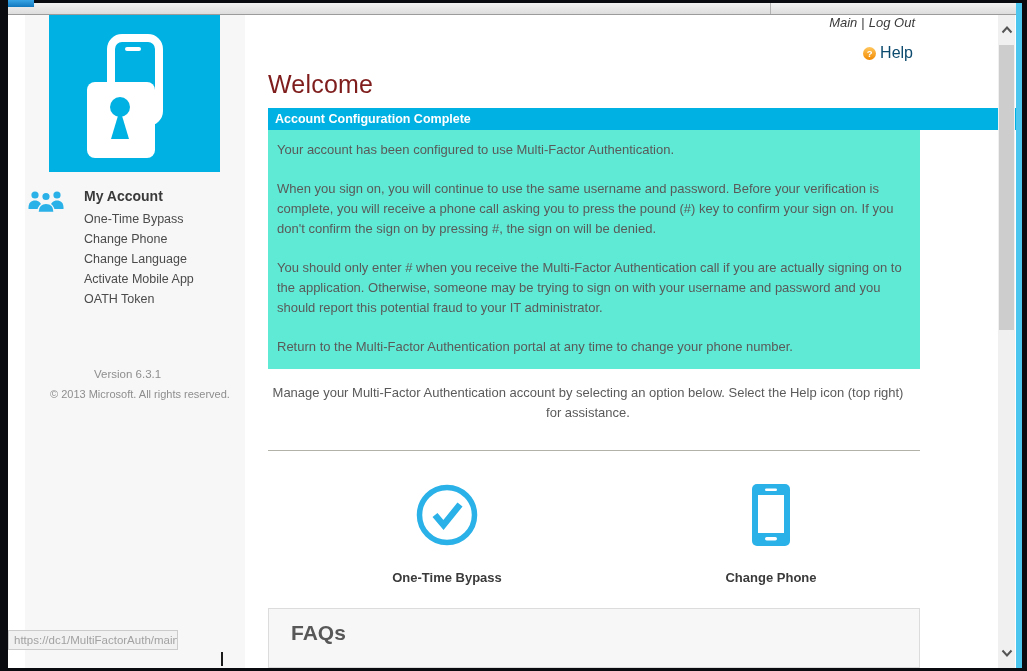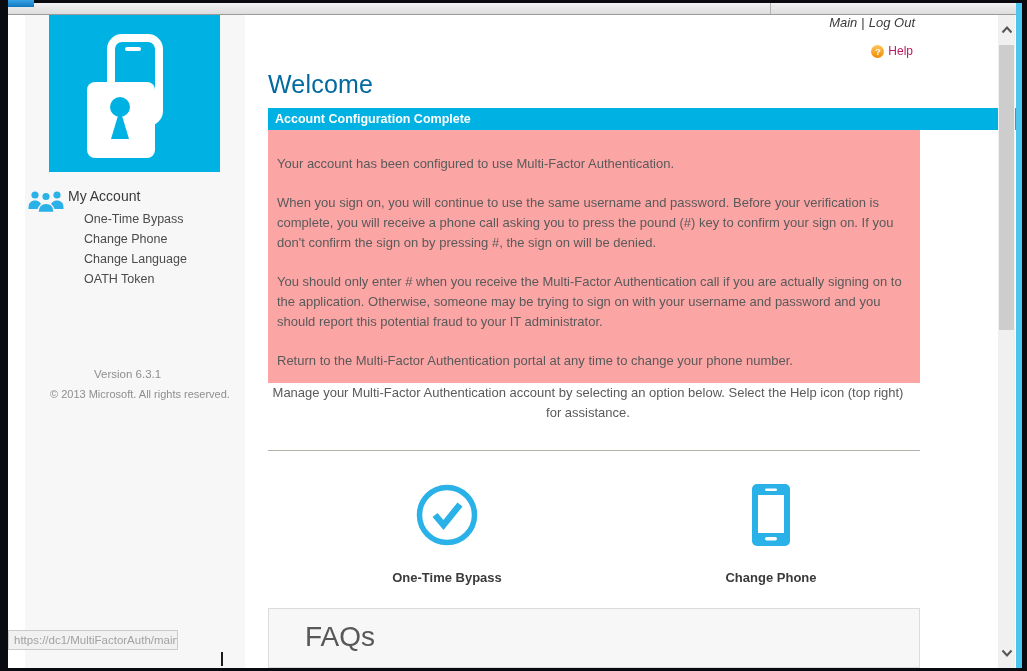--- a/index.html
+++ b/index.html
@@ -20,56 +20,56 @@
   .cyan-edge{position:absolute;left:1016px;top:3px;width:6px;height:665px;background:#4cc6ef;}
 
   
   .app{position:absolute;left:8px;top:15px;width:1008px;height:653px;background:#ffffff;overflow:hidden;}
 
   
   .sidebar-bg{position:absolute;left:17px;top:0;width:220px;height:653px;background:#f7f7f7;}
   .logo{position:absolute;left:41px;top:0;width:171px;height:157px;background:#00b2e3;}
   .logo svg{position:absolute;left:0;top:0;}
   .people-icon{position:absolute;left:19px;top:174px;width:38px;height:26px;}
-  .account-title{position:absolute;left:60px;top:173px;font-size:14px;font-weight:normal;color:#3a3a3a;cursor:pointer;}
+  .account-title{position:absolute;left:76px;top:173px;font-size:14px;font-weight:bold;color:#3a3a3a;cursor:pointer;}
   .menu{position:absolute;left:76px;top:194px;}
   .menu-item{font-size:12.5px;color:#4b4b4b;line-height:20px;white-space:nowrap;cursor:pointer;}
   .version{position:absolute;left:42px;top:353px;font-size:11.5px;color:#8e8e8e;margin-left:44px;}
   .copyright{position:absolute;left:42px;top:373px;font-size:11px;color:#8e8e8e;white-space:nowrap;}
 
   
   .topnav{position:absolute;top:0;right:101px;font-size:13px;color:#3a3a3a;white-space:nowrap;}
   .topnav .navlink{cursor:pointer;font-style:italic;}
   .topnav .sep{margin:0 4px;color:#3a3a3a;}
   .help{position:absolute;top:29px;right:103px;display:flex;align-items:center;gap:4px;cursor:pointer;}
   .help-badge{width:13px;height:13px;border-radius:50%;background:linear-gradient(#ffc65c,#f28a00);
     color:#fff;font-size:9.5px;font-weight:bold;text-align:center;line-height:13px;display:inline-block;}
-  .help-label{color:#be185d;font-size:12px;}
+  .help-label{color:#0c4a6e;font-size:16px;}
 
   
   .content{position:absolute;left:260px;top:0;width:652px;}
-  .page-title{position:absolute;top:55px;left:0;font-size:25px;font-weight:300;color:#0369a1;letter-spacing:0.2px;}
+  .page-title{position:absolute;top:55px;left:0;font-size:25px;font-weight:300;color:#7f1d1d;letter-spacing:0.2px;}
   .banner{position:absolute;top:93px;left:0;width:780px;height:22px;background:#00b2e3;
     color:#ffffff;font-size:12.5px;font-weight:bold;line-height:22px;box-sizing:border-box;padding-left:7px;}
-  .infobox{position:absolute;top:115px;left:0;width:652px;background:#fca5a5;
-    box-sizing:border-box;padding:24px 16px 12px 9px;}
+  .infobox{position:absolute;top:115px;left:0;width:652px;background:#5eead4;
+    box-sizing:border-box;padding:10px 16px 12px 9px;}
   .infobox p{margin:0 0 19px 0;font-size:13px;line-height:20px;color:#5a5a5a;}
   .infobox p:last-child{margin-bottom:0;}
   .manage-text{position:absolute;top:368px;left:0;width:640px;font-size:13px;line-height:20px;color:#5a5a5a;text-align:center;}
   .divider{position:absolute;top:435px;left:0;width:652px;height:1px;background:#b2b2a8;}
 
   .option{position:absolute;top:468px;width:180px;text-align:center;cursor:pointer;}
   .option-bypass{left:89px;}
   .option-phone{left:413px;}
   .option-icon{display:inline-block;height:64px;}
   .option-label{margin-top:19px;font-size:13px;font-weight:bold;color:#3a3a3a;}
 
   .faqbox{position:absolute;top:593px;left:0;width:652px;height:60px;background:#f7f7f7;
     border:1px solid #dcdcdc;box-sizing:border-box;}
-  .faq-title{margin:12px 0 0 36px;font-size:28px;font-weight:400;color:#585858;}
+  .faq-title{margin:12px 0 0 22px;font-size:21px;font-weight:700;color:#585858;}
 
   
   .status-tooltip{position:absolute;left:0;top:615px;width:170px;height:20px;background:#f1f1f1;
     border:1px solid #cbcbcb;box-sizing:border-box;font-size:11.5px;color:#a2a2a2;
     line-height:18px;padding-left:5px;white-space:nowrap;overflow:hidden;}
   .cursor-mark{position:absolute;left:213px;top:637px;width:2px;height:14px;background:#1c1c1c;}
 
   
   .scrollbar{position:absolute;left:990px;top:0;width:17px;height:653px;background:#f0f0f0;}
   .sb-up{position:absolute;left:0;top:5px;width:17px;height:20px;display:flex;align-items:center;justify-content:center;cursor:pointer;}
@@ -112,20 +112,21 @@
         </g>
       </svg>
     </span>
 
     <div class="account-title">My Account</div>
 
     <div class="menu">
       <div class="menu-item">One-Time Bypass</div>
       <div class="menu-item">Change Phone</div>
       <div class="menu-item">Change Language</div>
+      <div class="menu-item">Activate Mobile App</div>
       <div class="menu-item">OATH Token</div>
     </div>
 
     <div class="version">Version 6.3.1</div>
     <div class="copyright">© 2013 Microsoft. All rights reserved.</div>
 
     <div class="topnav">
       <span class="navlink">Main</span><span class="sep">|</span><span class="navlink">Log Out</span>
     </div>
     <div class="help">

